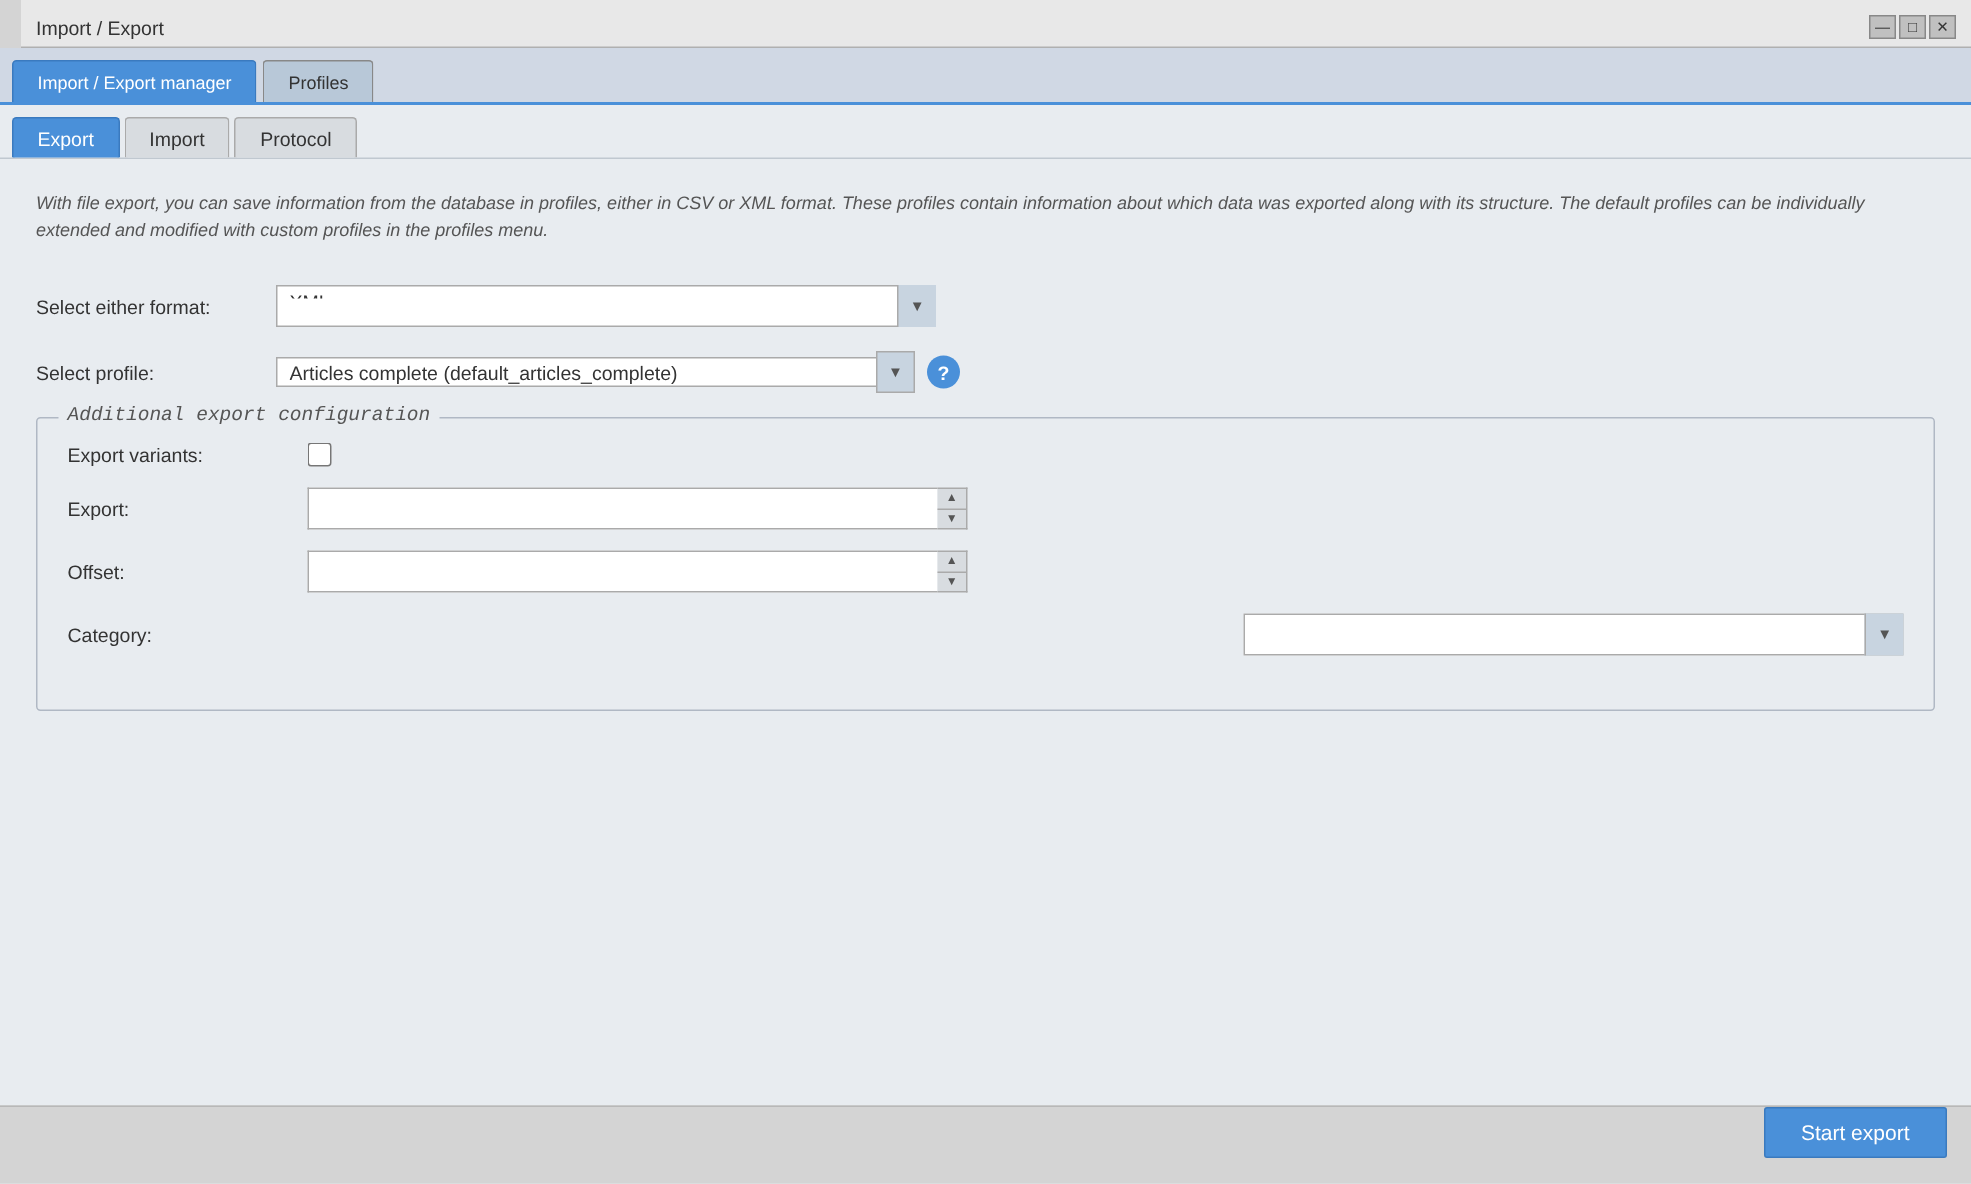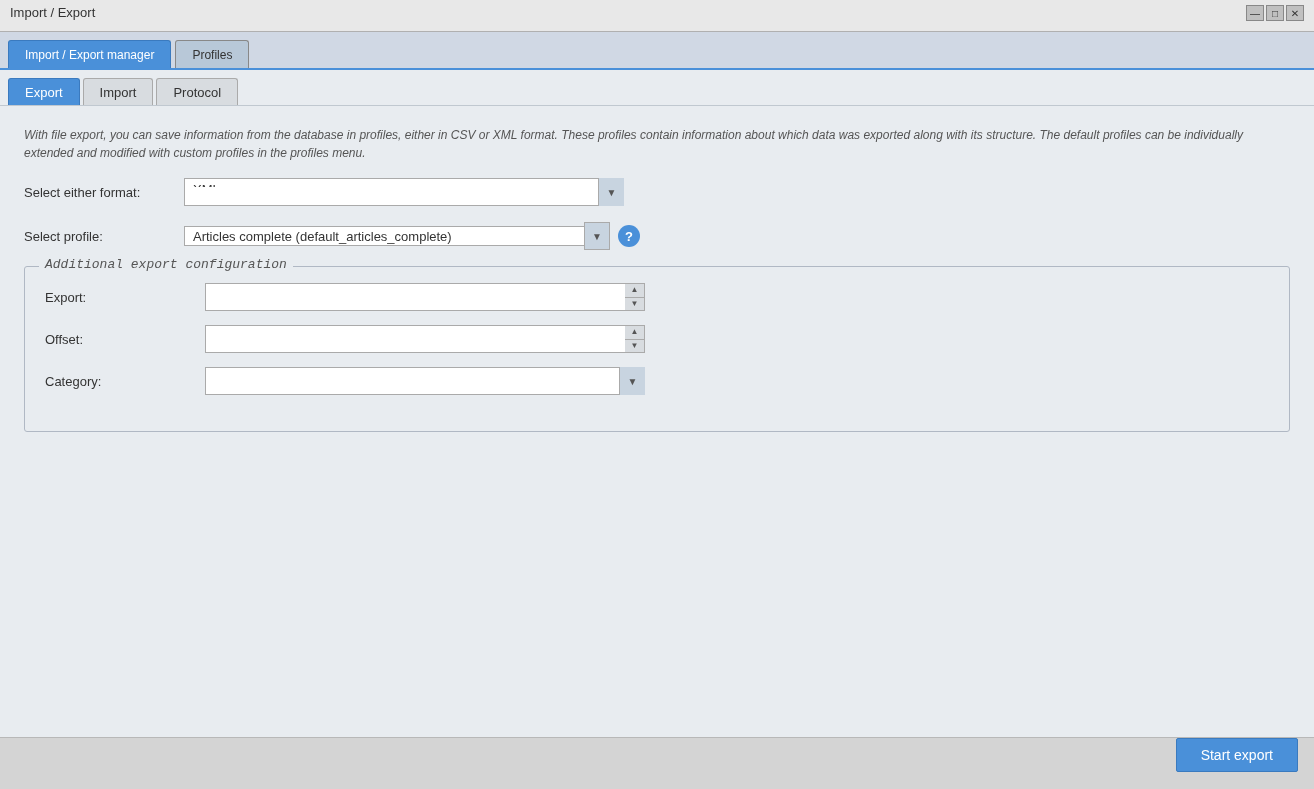--- a/index.html
+++ b/index.html
@@ -13,23 +13,24 @@
       display: flex;
       flex-direction: column;
     }
 
     
     .title-bar {
       background: #e8e8e8;
       border-bottom: 1px solid #b0b0b0;
       padding: 5px 10px;
       display: flex;
-      align-items: flex-start;
+      align-items: flex-end;
       justify-content: space-between;
       height: 32px;
+      margin-left: 14px;
     }
     .title-bar-title {
       font-size: 13px;
       font-weight: normal;
       color: #333;
     }
     .title-bar-controls {
       display: flex;
       gap: 2px;
     }
@@ -109,21 +110,21 @@
       flex: 1;
       background: #e8ecf0;
       padding: 20px 24px;
       overflow-y: auto;
     }
 
     .description-text {
       font-size: 12px;
       color: #555;
       line-height: 1.5;
-      margin-bottom: 16px;
+      margin-bottom: 28px;
       font-style: italic;
     }
 
     
     .form-row {
       display: flex;
       align-items: center;
       margin-bottom: 16px;
     }
     .form-label {
@@ -237,20 +238,21 @@
       font-family: Liberation Mono, monospace;
     }
 
     .config-row {
       display: flex;
       align-items: center;
       margin-bottom: 14px;
     }
     .config-row:last-child {
       margin-bottom: 16px;
+      justify-content: space-between;
     }
     .config-label {
       width: 160px;
       font-size: 13px;
       color: #333;
     }
 
     
     .config-checkbox {
       width: 16px;
@@ -415,20 +417,24 @@
           <span>▼</span>
         </div>
       </div>
       <button class="help-btn">?</button>
     </div>
   </div>
 
   <div class="config-section">
     <span class="config-section-legend">Additional export configuration</span>
 
+    <div class="config-row">
+      <span class="config-label">Export variants:</span>
+      <input type="checkbox" class="config-checkbox" style="">
+    </div>
 
     <div class="config-row">
       <span class="config-label">Export:</span>
       <div class="spinner-wrapper">
         <input type="text" class="spinner-input" value="" style="">
         <div class="spinner-btns">
           <button class="spinner-btn">▲</button>
           <button class="spinner-btn">▼</button>
         </div>
       </div>

